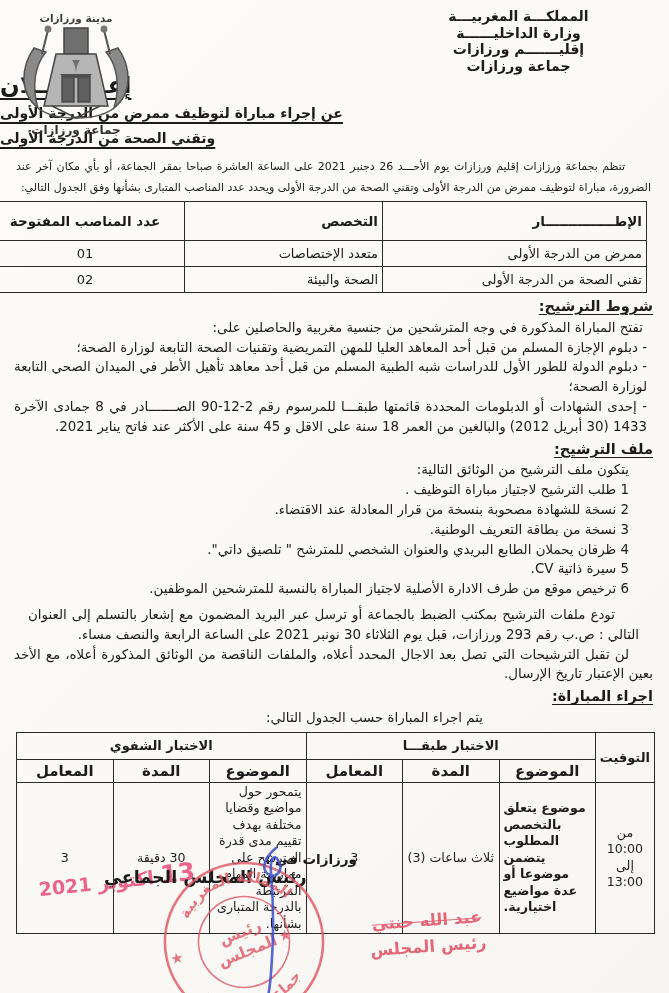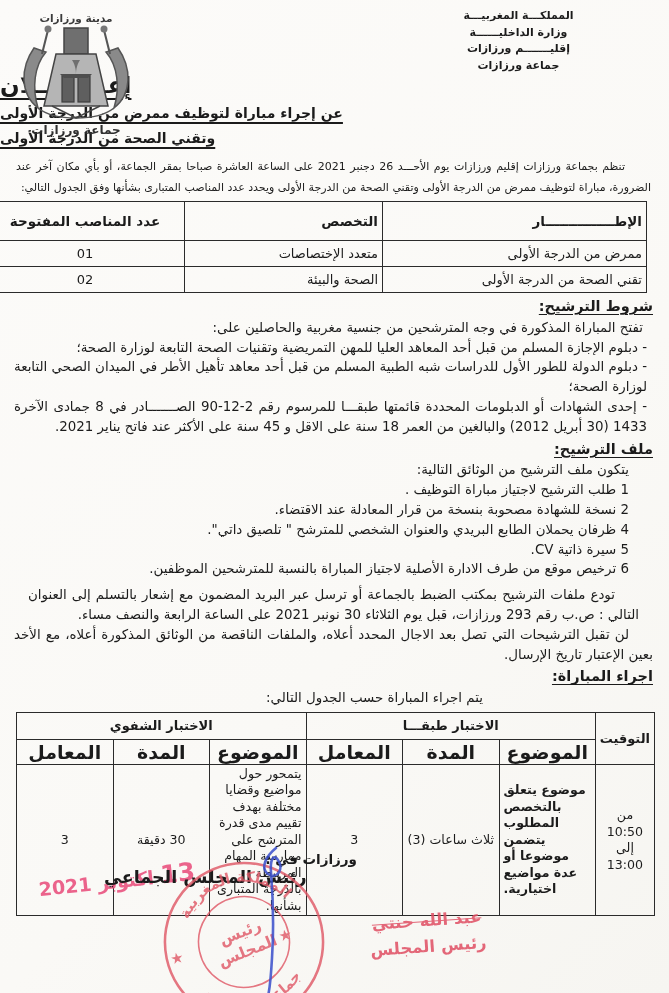--- a/index.html
+++ b/index.html
@@ -12,21 +12,21 @@
     overflow:hidden;
   }
   .page{
     position:absolute;inset:0;
     background:linear-gradient(135deg,#fcfbf9 0%,#faf9f6 60%,#f6f5f1 100%);
     direction:rtl;
   }
   
   .ministry{
     position:absolute;top:8px;right:38px;width:225px;
-    text-align:center;font-weight:bold;font-size:11px;line-height:16.5px;
+    text-align:center;font-weight:bold;font-size:14px;line-height:16.5px;
     white-space:nowrap;
   }
   .logo{
     position:absolute;top:10px;left:12px;width:128px;height:132px;
   }
   
   .title-block{padding-top:72px;text-align:left;}
   .title-main{
     display:inline-block;font-size:23px;font-weight:bold;
     text-decoration:underline;text-underline-offset:5px;text-decoration-thickness:2px;
@@ -62,21 +62,21 @@
   .posts-table{width:623px;margin:3px 22px 4px;}
   .posts-table th{font-weight:bold;height:36px;font-size:13.5px;}
   .posts-table td{height:23px;}
   .posts-table .c-frame{width:255px;text-align:right;}
   .posts-table .c-spec{width:165px;text-align:right;padding-left:28px;}
   .posts-table .c-num{width:190px;text-align:center;}
   .posts-table th{text-align:center;}
   .exam-table{width:639px;margin:4px 14px 0;}
   .exam-table th{font-weight:bold;text-align:center;}
   .exam-table .h1{height:27px;font-size:13.5px;}
-  .exam-table .h2 th{height:20px;font-size:19px;margin-top:7px;}
+  .exam-table .h2 th{height:20px;font-size:15px;margin-top:7px;}
   .exam-table td{font-size:12.6px;line-height:16.5px;}
   .col-time{width:50px;text-align:center;}
   .col-subj-w{width:168px;text-align:left;font-weight:bold;}
   .col-dur-w{width:44px;text-align:center;}
   .col-coef-w{width:42px;text-align:center;}
   .col-subj-o{width:212px;text-align:right;}
   .col-dur-o{width:50px;text-align:center;}
   .col-coef-o{width:44px;text-align:center;}
   
   .place-line{position:absolute;top:851px;right:312px;font-size:13.5px;font-weight:bold;}
@@ -167,20 +167,21 @@
     <div class="cond-item">- دبلوم الإجازة المسلم من قبل أحد المعاهد العليا للمهن التمريضية وتقنيات الصحة التابعة لوزارة الصحة؛</div>
     <div class="cond-item">- دبلوم الدولة للطور الأول للدراسات شبه الطبية المسلم من قبل أحد معاهد تأهيل الأطر في الميدان الصحي التابعة لوزارة الصحة؛</div>
     <div class="cond-item">- إحدى الشهادات أو الدبلومات المحددة قائمتها طبقـــا للمرسوم رقم 2-12-90 الصـــــــادر في 8 جمادى الآخرة 1433 (30 أبريل 2012) والبالغين من العمر 18 سنة على الاقل و 45 سنة على الأكثر عند فاتح يناير 2021.</div>
   </div>
 
   <div class="section">
     <div class="sec-heading">ملف الترشيح:</div>
     <div class="file-item">يتكون ملف الترشيح من الوثائق التالية:</div>
     <div class="file-item">1 طلب الترشيح لاجتياز مباراة التوظيف .</div>
     <div class="file-item">2 نسخة للشهادة مصحوبة بنسخة من قرار المعادلة عند الاقتضاء.</div>
+    <div class="file-item">3 نسخة من بطاقة التعريف الوطنية.</div>
     <div class="file-item">4 ظرفان يحملان الطابع البريدي والعنوان الشخصي للمترشح " تلصيق داتي".</div>
     <div class="file-item">5 سيرة ذاتية CV.</div>
     <div class="file-item">6 ترخيص موقع من طرف الادارة الأصلية لاجتياز المباراة بالنسبة للمترشحين الموظفين.</div>
   </div>
 
   <div class="section">
     <div class="sub-para">تودع ملفات الترشيح بمكتب الضبط بالجماعة أو ترسل عبر البريد المضمون مع إشعار بالتسلم إلى العنوان التالي : ص.ب رقم 293 ورزازات، قبل يوم الثلاثاء 30 نونبر 2021 على الساعة الرابعة والنصف مساء.</div>
     <div class="sub-para2">لن تقبل الترشيحات التي تصل بعد الاجال المحدد أعلاه، والملفات الناقصة من الوثائق المذكورة أعلاه، مع الأخد بعين الإعتبار تاريخ الإرسال.</div>
   </div>
 
@@ -198,21 +199,21 @@
     </tr>
     <tr class="h2">
       <th class="col-subj-w">الموضوع</th>
       <th class="col-dur-w">المدة</th>
       <th class="col-coef-w">المعامل</th>
       <th class="col-subj-o">الموضوع</th>
       <th class="col-dur-o">المدة</th>
       <th class="col-coef-o">المعامل</th>
     </tr>
     <tr>
-      <td class="col-time">من 10:50 إلى 13:00</td>
+      <td class="col-time">من 10:00 إلى 13:00</td>
       <td class="col-subj-w">موضوع يتعلق بالتخصص المطلوب يتضمن موضوعا أو عدة مواضيع اختيارية.</td>
       <td class="col-dur-w">ثلاث ساعات (3)</td>
       <td class="col-coef-w">3</td>
       <td class="col-subj-o">يتمحور حول مواضيع وقضايا مختلفة بهدف تقييم مدى قدرة المترشح على ممارسة المهام المرتبطة بالدرجة المتبارى بشأنها.</td>
       <td class="col-dur-o">30 دقيقة</td>
       <td class="col-coef-o">3</td>
     </tr>
   </tbody>
     </table>
 

